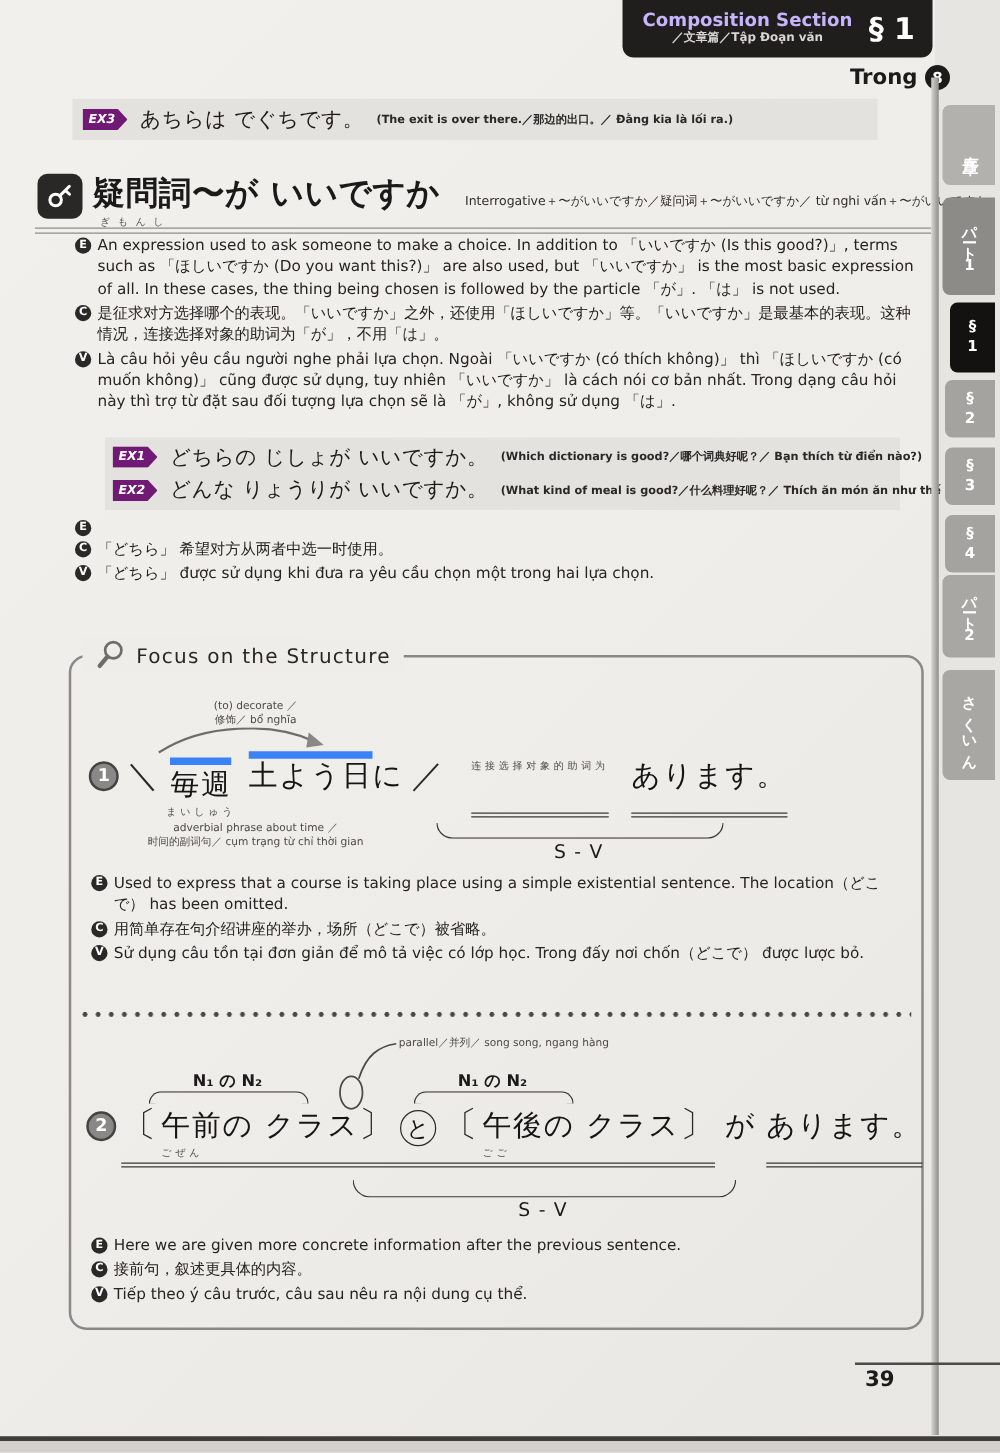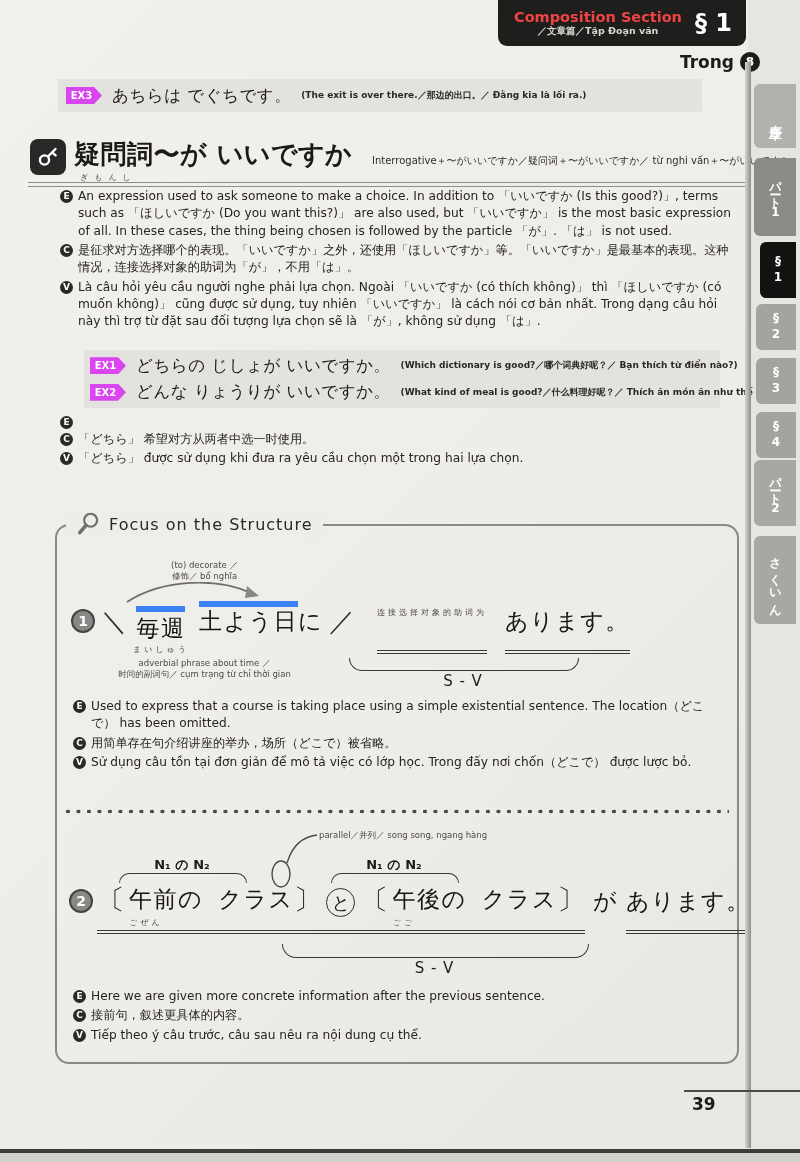--- a/index.html
+++ b/index.html
@@ -9,31 +9,31 @@
   
   .page-main{left:0;top:0;width:748px;height:1150px;background:linear-gradient(135deg,#f2f0ed 0%,#efede9 55%,#e9e7e3 100%);}
   .right-margin{left:748px;top:0;width:52px;height:1162px;background:#e7e5e2;}
   .page-edge{left:745px;top:62px;width:6px;height:1086px;background:linear-gradient(to right,#d8d6d3,#8f8d8a);}
   .bottom-edge{left:0;top:1149px;width:800px;height:4px;background:#3f3d3b;}
   .bottom-outside{left:0;top:1153px;width:800px;height:9px;background:#d3d1ce;}
 
   
   .header-block{left:498px;top:0;width:248px;height:46px;background:#201e1c;border-radius:0 0 9px 9px;display:flex;align-items:center;justify-content:space-between;padding:0 14px 0 16px;box-sizing:border-box;}
   .header-titles{display:flex;flex-direction:column;align-items:center;line-height:1.15;}
-  .header-title{color:#ef4444;font-size:14.5px;font-weight:bold;white-space:nowrap;}
+  .header-title{color:#c4b5fd;font-size:14.5px;font-weight:bold;white-space:nowrap;}
   .header-subtitle{color:#d8d6d3;font-size:9.5px;font-weight:bold;white-space:nowrap;}
   .header-section{color:#ffffff;font-size:24px;font-weight:bold;}
   .lesson-row{left:598px;top:50px;width:162px;height:24px;display:flex;align-items:center;justify-content:flex-end;gap:6px;}
   .lesson-label{font-size:17px;font-weight:bold;color:#1d1b19;}
   .lesson-circle{width:20px;height:20px;border-radius:50%;background:#1d1b19;color:#fff;font-size:12px;font-weight:bold;display:flex;align-items:center;justify-content:center;}
 
   
   .ex-strip{background:#e4e2de;display:flex;align-items:center;gap:10px;padding-left:8px;box-sizing:border-box;}
   .ex3-strip{left:58px;top:79px;width:644px;height:33px;}
-  .ex-badge{flex:none;width:36px;height:17px;background:#d946ef;color:#fff;font-size:10px;font-weight:bold;display:flex;align-items:center;justify-content:center;padding-right:5px;box-sizing:border-box;clip-path:polygon(0 0,78% 0,100% 50%,78% 100%,0 100%);}
+  .ex-badge{flex:none;width:36px;height:17px;background:#701a75;color:#fff;font-size:10px;font-weight:bold;font-style:italic;display:flex;align-items:center;justify-content:center;padding-right:5px;box-sizing:border-box;clip-path:polygon(0 0,78% 0,100% 50%,78% 100%,0 100%);}
   .ex-jp{font-size:16.5px;color:#1c1a18;white-space:nowrap;letter-spacing:0.5px;}
   .ex-gloss{font-size:9px;font-weight:bold;color:#2a2826;white-space:nowrap;}
   .ex12-block{left:84px;top:350px;width:636px;height:58px;background:#e4e2de;display:flex;flex-direction:column;justify-content:space-evenly;padding-left:6px;box-sizing:border-box;}
   .ex-row{display:flex;align-items:center;gap:10px;}
 
   
   .g-icon{left:30px;top:139px;width:36px;height:36px;background:#2a2826;border-radius:8px;display:flex;align-items:center;justify-content:center;}
   .g-title{left:74px;top:137px;font-size:26px;font-weight:bold;color:#1c1a18;white-space:nowrap;letter-spacing:0.5px;}
   .g-furi{left:80px;top:172px;font-size:8px;color:#555;letter-spacing:6px;}
   .g-subtitle{left:372px;top:154px;font-size:10px;color:#2f2d2b;white-space:nowrap;}
@@ -50,21 +50,21 @@
   .focus-box{left:55px;top:524px;width:684px;height:540px;border:2px solid #8b8987;border-radius:14px;box-sizing:border-box;}
   .focus-title{left:66px;top:510px;height:28px;background:#efede9;display:flex;align-items:center;gap:7px;padding:0 10px;}
   .focus-title-text{font-size:16px;color:#2a2826;letter-spacing:1px;white-space:nowrap;}
   .inbox{position:absolute;}
 
   
   .jp-line{font-size:23px;line-height:30px;color:#171513;letter-spacing:1.5px;white-space:nowrap;}
   .furi{font-size:8px;color:#4c4a48;letter-spacing:3px;white-space:nowrap;margin-top:1px;}
   .overline{border-top:6px solid #3b82f6;padding-top:1px;}
   .col{display:inline-flex;flex-direction:column;align-items:center;}
-  .col-left{align-items:flex-start;padding-left:4px;font-family:Liberation Mono, monospace;}
+  .col-left{align-items:flex-start;padding-left:4px;}
   .dblu{height:44px;border-bottom:4px double #3a3836;box-sizing:content-box;}
   .cnum{flex:none;width:24px;height:24px;margin-top:3px;border-radius:50%;background:#8a8886;border:2px solid #454341;color:#fff;font-size:14px;font-weight:bold;display:flex;align-items:center;justify-content:center;box-sizing:border-box;}
   .slash{font-size:26px;line-height:30px;color:#2a2826;}
   .small-annot{font-size:8.5px;color:#4c4a48;line-height:1.3;text-align:center;}
   .sv-bracket{border:1.6px solid #3a3836;border-top:none;border-radius:0 0 14px 14px;}
   .sv-label{font-size:15px;color:#1d1b19;text-align:center;letter-spacing:1px;}
   .dotted-line{height:7px;background-image:radial-gradient(circle at 3px 3.5px,#4a4846 1.8px,transparent 2.1px);background-size:10.5px 7px;background-repeat:repeat-x;}
   .n1n2{font-size:13px;font-weight:bold;color:#1d1b19;text-align:center;white-space:nowrap;}
   .arc-up{border:1.3px solid #3a3836;border-bottom:none;border-radius:12px 12px 0 0;}
   .cj-bracket{font-size:28px;line-height:32px;color:#2a2826;margin-top:-2px;}

